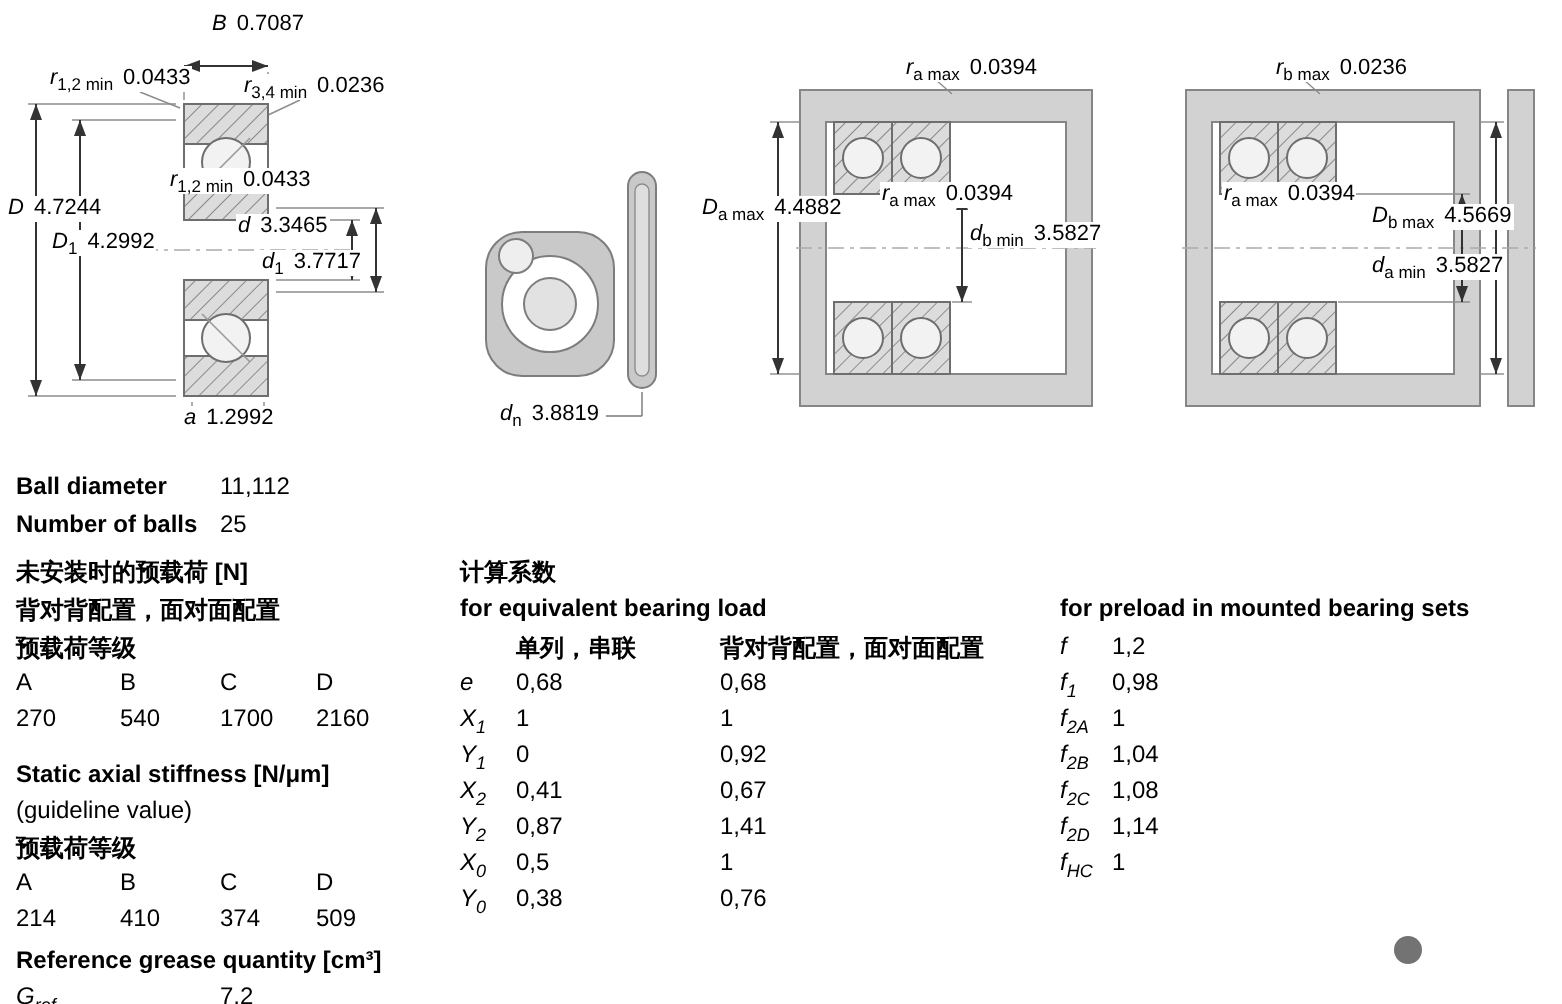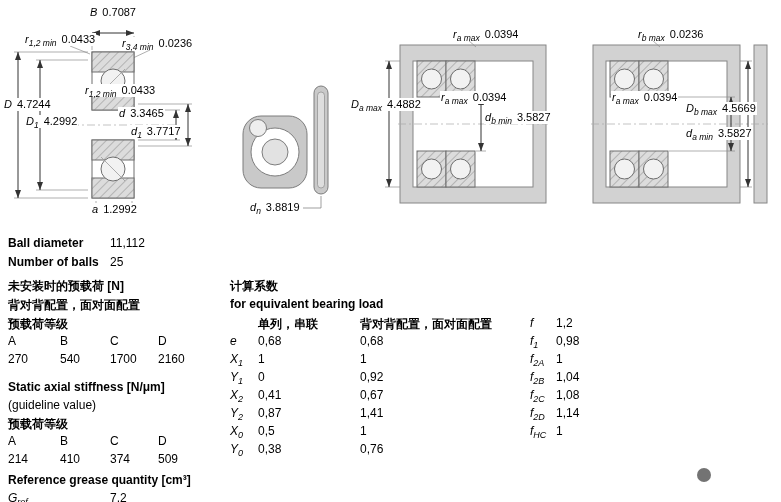--- a/index.html
+++ b/index.html
@@ -14,21 +14,21 @@
   }
   
   #drawings { position:absolute; left:0; top:0; width:781px; height:230px; }
   #drawsvg  { position:absolute; left:0; top:0; }
   .dim {
     position:absolute; white-space:nowrap;
     font-size:11px; line-height:13px;
     background:#fff; padding:0 1px;
   }
   .dim .s { font-style:italic; }
-  .dim sub { font-size:8.5px; font-style:italic; line-height:0; }
+  .dim sub { font-size:8.5px; line-height:0; }
   .dim .v { margin-left:5px; }
   
   #tables { position:absolute; left:0; top:228px; width:781px; height:274px; }
   .col  { position:absolute; top:0; height:274px; }
   .trow { position:absolute; left:0; right:0; height:16px; white-space:nowrap; }
   .cell { position:absolute; top:0; }
   .b    { font-weight:bold;text-align:center; }
   .fsym { font-style:italic; }
   .fsym sub { font-size:9px; }
   #watermark {
@@ -157,21 +157,21 @@
         <line x1="652" y1="40" x2="660" y2="47"></line>
         <line x1="640" y1="97" x2="636" y2="100"></line>
       </g>
       <g stroke="#333" stroke-width="1">
         <line x1="748" y1="61" x2="748" y2="187" marker-start="url(#as)" marker-end="url(#ae)"></line>
         <line x1="731" y1="97" x2="731" y2="151" marker-start="url(#as)" marker-end="url(#ae)"></line>
       </g>
     </g>
   </svg>
 
-  <span class="dim" style="left:89px;top:6px"><span class="s">B</span><sub></sub><span class="v">0.7087</span></span>
+  <span class="dim" style="left:105px;top:6px"><span class="s">B</span><sub></sub><span class="v">0.7087</span></span>
   <span class="dim" style="left:24px;top:33px"><span class="s">r</span><sub>1,2 min</sub><span class="v">0.0433</span></span>
   <span class="dim" style="left:121px;top:37px"><span class="s">r</span><sub>3,4 min</sub><span class="v">0.0236</span></span>
   <span class="dim" style="left:84px;top:84px"><span class="s">r</span><sub>1,2 min</sub><span class="v">0.0433</span></span>
   <span class="dim" style="left:3px;top:98px"><span class="s">D</span><sub></sub><span class="v">4.7244</span></span>
   <span class="dim" style="left:25px;top:115px"><span class="s">D</span><sub>1</sub><span class="v">4.2992</span></span>
   <span class="dim" style="left:118px;top:107px"><span class="s">d</span><sub></sub><span class="v">3.3465</span></span>
   <span class="dim" style="left:130px;top:125px"><span class="s">d</span><sub>1</sub><span class="v">3.7717</span></span>
   <span class="dim" style="left:91px;top:203px"><span class="s">a</span><sub></sub><span class="v">1.2992</span></span>
 
   <span class="dim" style="left:249px;top:201px"><span class="s">d</span><sub>n</sub><span class="v">3.8819</span></span>
@@ -291,20 +291,23 @@
       <span class="cell" style="left:130px">1</span>
     </div>
     <div class="trow" style="top:214px">
       <span class="cell fsym" style="left:0"><span>Y</span><sub>0</sub></span>
       <span class="cell" style="left:28px">0,38</span>
       <span class="cell" style="left:130px">0,76</span>
     </div>
   </div>
 
   <div class="col" style="left:530px;width:230px">
+    <div class="trow" style="top:69px">
+      <span class="cell b" style="left:0">for preload in mounted bearing sets</span>
+    </div>
     <div class="trow" style="top:88px">
       <span class="cell fsym" style="left:0"><span>f</span><sub></sub></span>
       <span class="cell" style="left:26px">1,2</span>
     </div>
     <div class="trow" style="top:106px">
       <span class="cell fsym" style="left:0"><span>f</span><sub>1</sub></span>
       <span class="cell" style="left:26px">0,98</span>
     </div>
     <div class="trow" style="top:124px">
       <span class="cell fsym" style="left:0"><span>f</span><sub>2A</sub></span>

